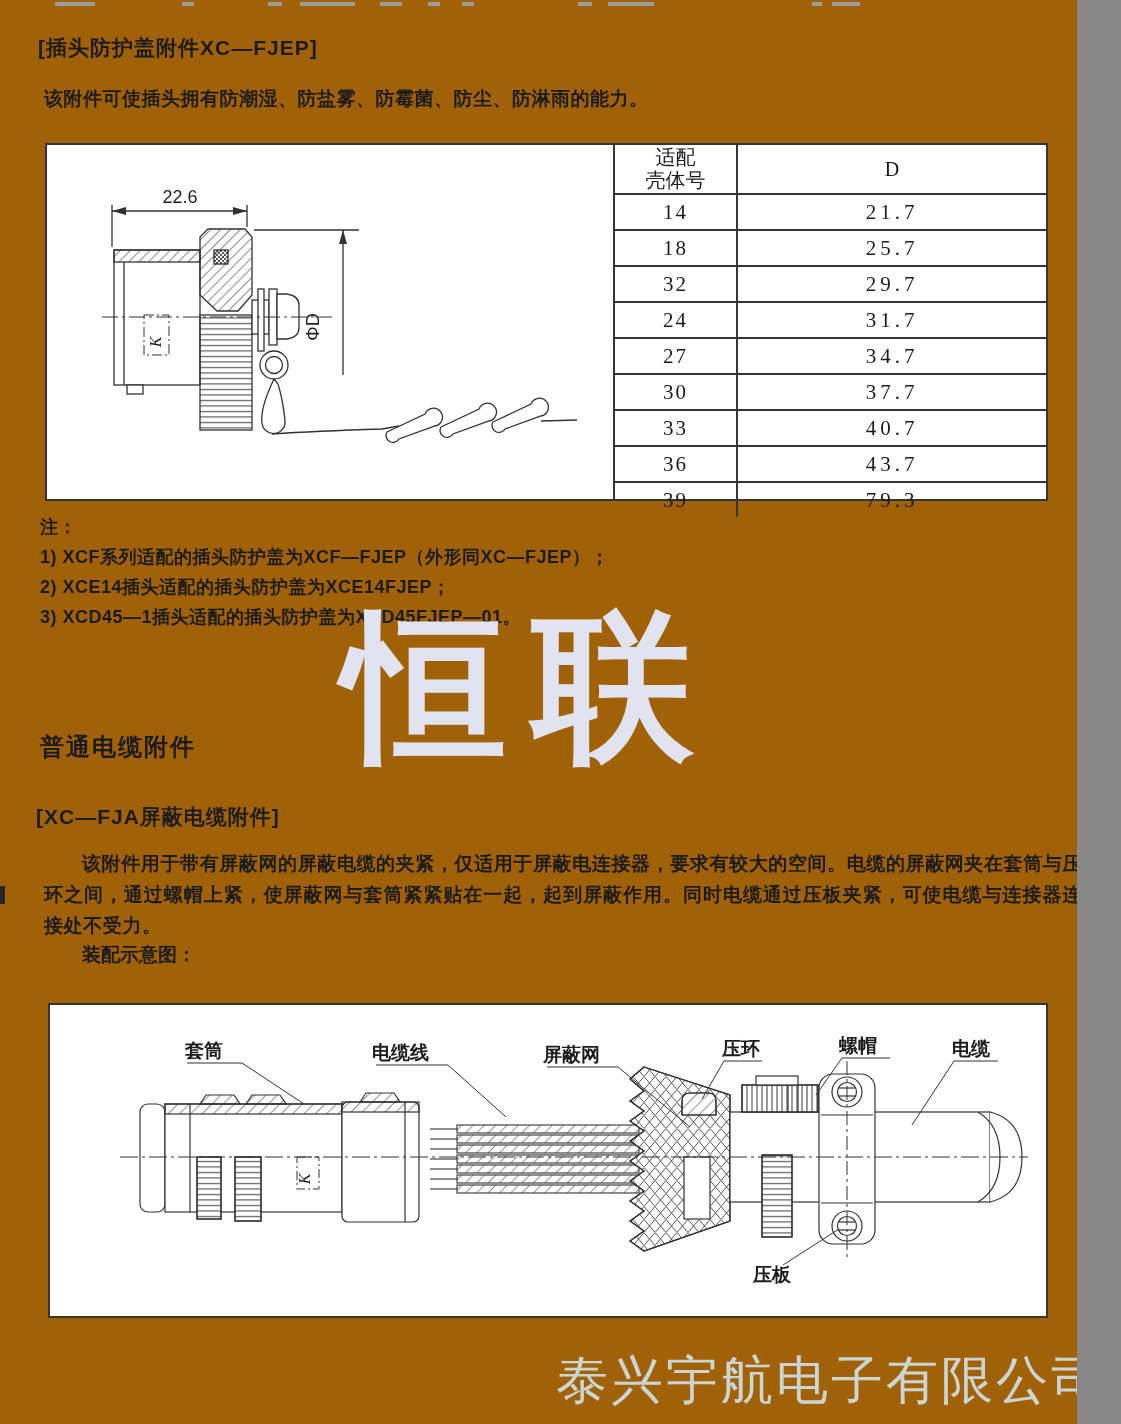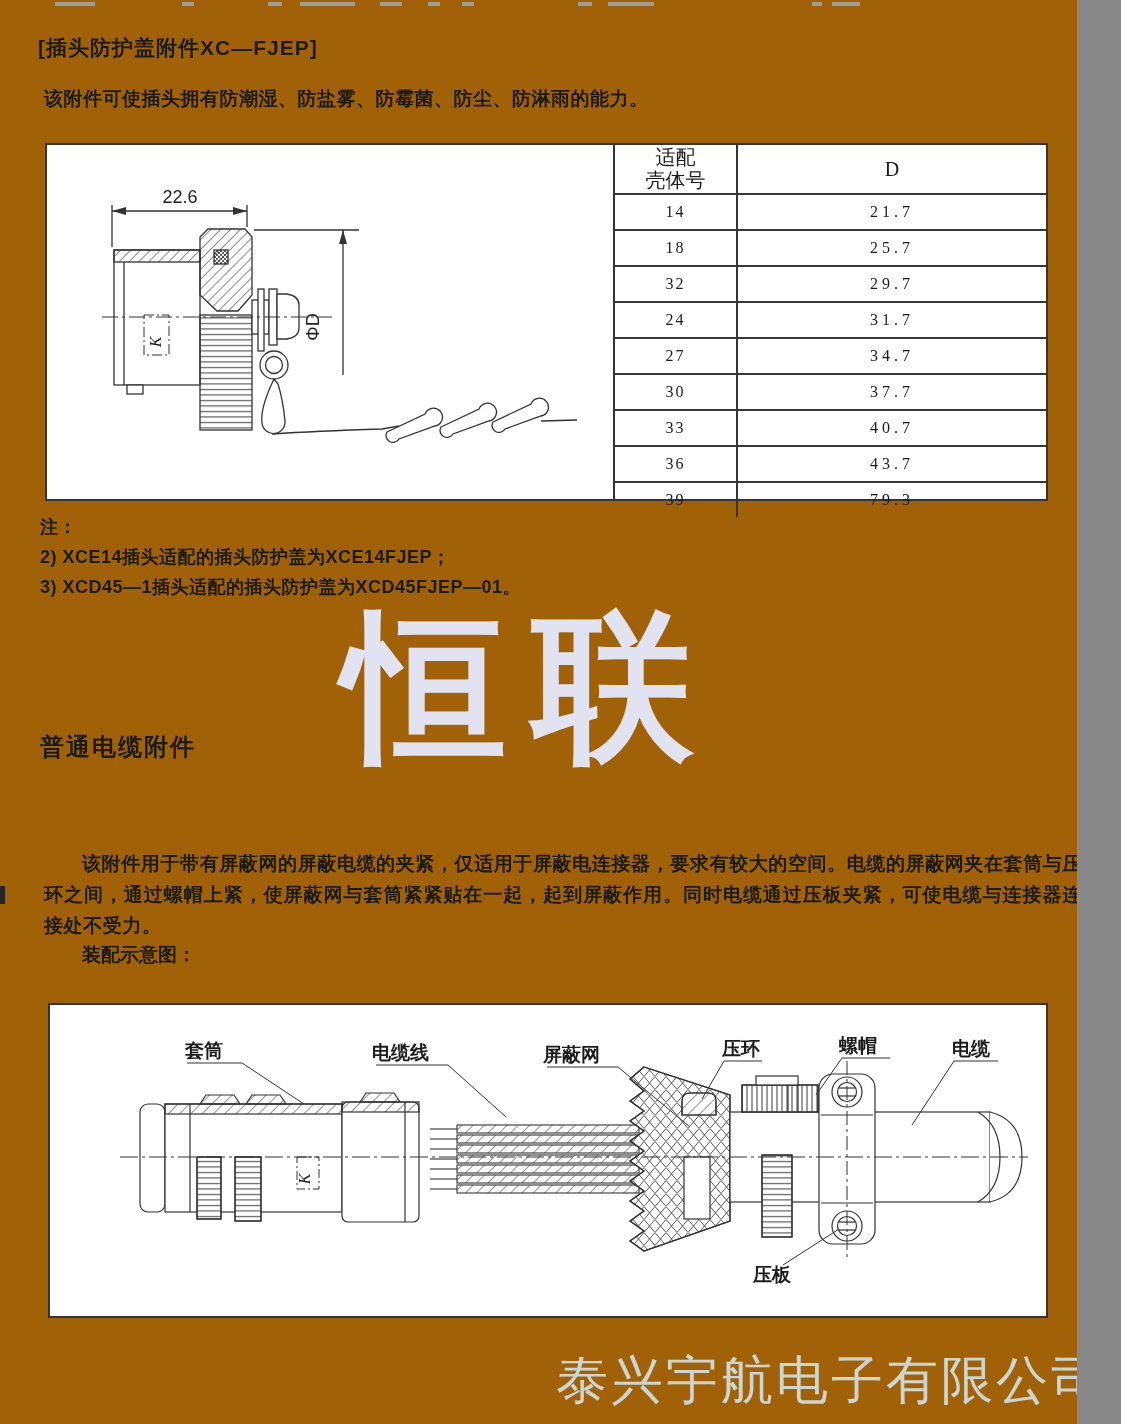--- a/index.html
+++ b/index.html
@@ -10,21 +10,21 @@
   .h1{position:absolute;left:38px;top:34px;font-size:21px;font-weight:600;letter-spacing:1px;}
   .desc{position:absolute;left:44px;top:86px;font-size:19px;font-weight:700;letter-spacing:.5px;}
   .figbox{position:absolute;border:2px solid #353535;background:#fff;box-sizing:border-box;}
   #fig1{left:45px;top:143px;width:1003px;height:358px;}
   #fig2{left:48px;top:1003px;width:1000px;height:315px;}
   .spec-wrap{position:absolute;top:0;right:0;width:433px;height:100%;border-left:2px solid #353535;box-sizing:border-box;}
   .spec{width:100%;height:100%;border-collapse:collapse;table-layout:fixed;
         font-family:"Liberation Serif","DejaVu Serif",serif;}
   .spec th,.spec td{padding:0;text-align:center;vertical-align:middle;font-weight:normal;}
   .spec thead th{height:48px;font-size:20px;line-height:23px;}
-  .spec td{height:34px;font-size:16px;}
+  .spec td{height:34px;font-size:21px;}
   .spec tr:not(:first-child) th,.spec tbody tr td{border-top:2px solid #353535;}
   .spec th:first-child,.spec td:first-child{border-right:2px solid #353535;}
   .spec td:first-child{letter-spacing:2px;}
   .spec td:last-child{letter-spacing:4px;}
   .notes{position:absolute;left:40px;top:512px;font-size:18px;font-weight:600;letter-spacing:.5px;}
   .notes div{height:30px;line-height:30px;}
   .wm-center{position:absolute;left:344px;top:604px;font-size:162px;line-height:1.05;
              font-family:"Liberation Serif","DejaVu Serif",serif;font-weight:700;
              letter-spacing:26px;color:#e2e3f1;white-space:nowrap;}
   .h2{position:absolute;left:40px;top:731px;font-size:24px;font-weight:600;letter-spacing:2px;}
@@ -174,27 +174,29 @@
               <td>39</td>
               <td>79.3</td>
             </tr>
           </tbody>
       </table>
     </div>
   </div>
 
   <div class="notes">
     <div>注：</div>
+    <div>1) XCF系列适配的插头防护盖为XCF—FJEP（外形同XC—FJEP）；</div>
     <div>2) XCE14插头适配的插头防护盖为XCE14FJEP；</div>
     <div>3) XCD45—1插头适配的插头防护盖为XCD45FJEP—01。</div>
   </div>
 
   <div class="wm-center">恒联</div>
 
   <div class="h2">普通电缆附件</div>
+  <div class="h3">[XC—FJA屏蔽电缆附件]</div>
   <div class="para">该附件用于带有屏蔽网的屏蔽电缆的夹紧，仅适用于屏蔽电连接器，要求有较大的空间。电缆的屏蔽网夹在套筒与压环之间，通过螺帽上紧，使屏蔽网与套筒紧紧贴在一起，起到屏蔽作用。同时电缆通过压板夹紧，可使电缆与连接器连接处不受力。</div>
   <div class="caption">装配示意图：</div>
 
   <div class="figbox" id="fig2">
     <svg width="996" height="311" viewBox="0 0 996 311">
       <defs>
         <pattern id="q-hatch" width="8" height="8" patternUnits="userSpaceOnUse" patternTransform="rotate(45)">
           <line x1="0" y1="0" x2="0" y2="8" stroke="#3a3a3a" stroke-width="1.1"></line>
         </pattern>
         <pattern id="q-kn" width="6" height="5.5" patternUnits="userSpaceOnUse">

